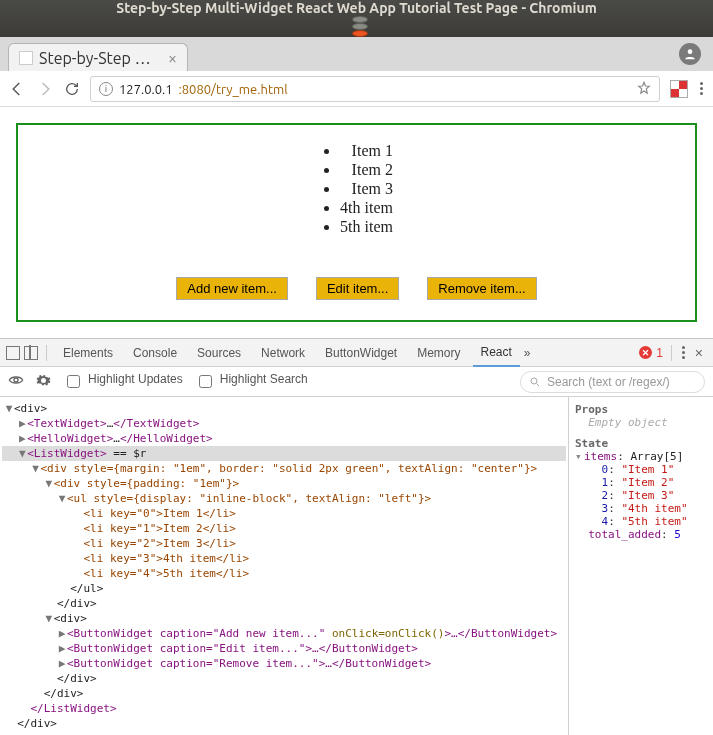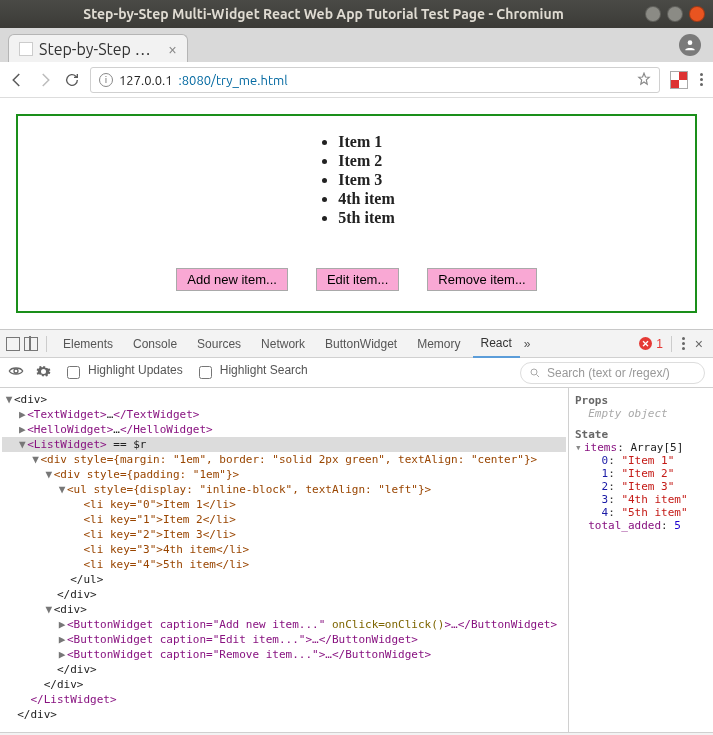--- a/index.html
+++ b/index.html
@@ -1,44 +1,44 @@
 <!DOCTYPE html>
 <html><head>
 <meta charset="utf-8">
 <style>
 * { box-sizing: border-box; }
 body { margin: 0; font-family: Ubuntu, "Segoe UI", Arial, sans-serif; font-size: 13px; background: #fff; color: #222; width: 713px; }
-.titlebar { height: 28px; background: linear-gradient(#4a4a46, #3c3b37); display: flex; align-items: center; padding: 0 8px; color: #dfdbd2; font-weight: bold; }
+.titlebar { height: 37px; background: linear-gradient(#4a4a46, #3c3b37); display: flex; align-items: center; padding: 0 8px; color: #dfdbd2; font-weight: bold; flex-direction: column; }
 .titlebar .title { flex: 1; text-align: center; font-size: 14px; }
 .win-btn { width: 16px; height: 16px; border-radius: 50%; margin-left: 6px; border: 1px solid rgba(0,0,0,.3); }
 .win-min { background: #8b8b85; }
 .win-max { background: #8b8b85; }
 .win-close { background: #e95420; }
 .tabstrip { height: 34px; background: #d9d9d9; display: flex; align-items: flex-end; padding-left: 8px; position: relative; }
 .tab { background: #f2f2f2; border: 1px solid #b5b5b5; border-bottom: none; border-top-left-radius: 6px; border-top-right-radius: 6px; height: 28px; display: flex; align-items: center; padding: 0 10px; font-size: 16px; color: #333; width: 180px; }
 .tab .favicon { width: 14px; height: 14px; border: 1px solid #ccc; background: #fff; margin-right: 6px; }
 .tab .tab-title { flex: 1; white-space: nowrap; overflow: hidden; text-overflow: ellipsis; }
 .tab .tab-x { color: #888; margin-left: 6px; }
 .avatar { position: absolute; right: 12px; top: 6px; width: 22px; height: 22px; border-radius: 50%; background: #7a7a7a; display:flex; align-items:center; justify-content:center; }
 .avatar svg { fill:#fff; }
 .toolbar { height: 36px; border-bottom: 1px solid #ddd; display: flex; align-items: center; padding: 0 8px; gap: 10px; background:#fff; }
 .tb-btn { color: #5a5a5a; display:flex; align-items:center; }
 .tb-btn.disabled { color: #bcbcbc; }
 .omnibox { flex: 1; height: 26px; border: 1px solid #d0d0d0; border-radius: 3px; display: flex; align-items: center; padding: 0 8px; font-size: 13px; color: #222; gap:6px;}
 .omnibox .info { width:14px; height:14px; border:1px solid #888; border-radius:50%; display:flex; align-items:center; justify-content:center; font-size:10px; color:#666;}
-.omnibox .host-dim { color:#0369a1; }
+.omnibox .host-dim { color:#a16207; }
 .ext-icon { width:18px; height:18px; background: repeating-conic-gradient(#d33 0 25%, #fff 0 50%); border:1px solid #aaa; }
 .menu-dots { display:flex; flex-direction:column; gap:2px; padding:2px;}
 .menu-dots span { width:3px; height:3px; background:#666; border-radius:50%; }
 .viewport { padding: 16px; }
 .listwidget { border: 2px solid #1a8f1a; margin: 0; padding: 16px 16px 20px; text-align: center; }
-.listwidget ul { display: inline-block; text-align: left; margin: 0 0 40px 0; padding-left: 20px; font-family: "Times New Roman", serif; font-size: 16px; font-weight: bold; }
+.listwidget ul { display: inline-block; text-align: right; margin: 0 0 40px 0; padding-left: 20px; font-family: "Times New Roman", serif; font-size: 16px; }
 .listwidget ul li { margin: 1px 0; }
 .btn-row { display:flex; gap: 28px; justify-content:center; }
-.btn { background: #f9a8d4; border: 1px solid #a9a9a9; padding: 3px 10px; font-size: 13px; font-family: Arial, sans-serif; }
+.btn { background: #eab308; border: 1px solid #a9a9a9; padding: 3px 10px; font-size: 13px; font-family: Arial, sans-serif; }
 .devtools { border-top: 1px solid #c8c8c8; font-family: Menlo, Consolas, monospace; font-size: 11px; }
 .dt-tabbar { height: 28px; display:flex; align-items:center; border-bottom:1px solid #d0d0d0; padding: 0 6px; gap: 4px; background:#f3f3f3; font-family: "Segoe UI", Arial, sans-serif; font-size:12px; color:#555; }
 .dt-tabbar .sq { width:14px; height:14px; border:1.5px solid #777; }
 .dt-tabbar .sq2 { width:14px; height:14px; border:1.5px solid #777; position:relative; }
 .dt-tabbar .sq2::after { content:""; position:absolute; left:4px; top:-1.5px; bottom:-1.5px; width:1.5px; background:#777; }
 .dt-tabbar .sep { width:1px; height:16px; background:#ccc; margin:0 4px; }
 .dt-tab { padding: 0 8px; height:28px; display:flex; align-items:center; }
 .dt-tab.active { color:#333; border-bottom: 2px solid #5b9dd9; font-weight:500; }
 .dt-tabbar .spacer { flex:1; }
 .err-badge { display:flex; align-items:center; gap:4px; color:#e53935;}

